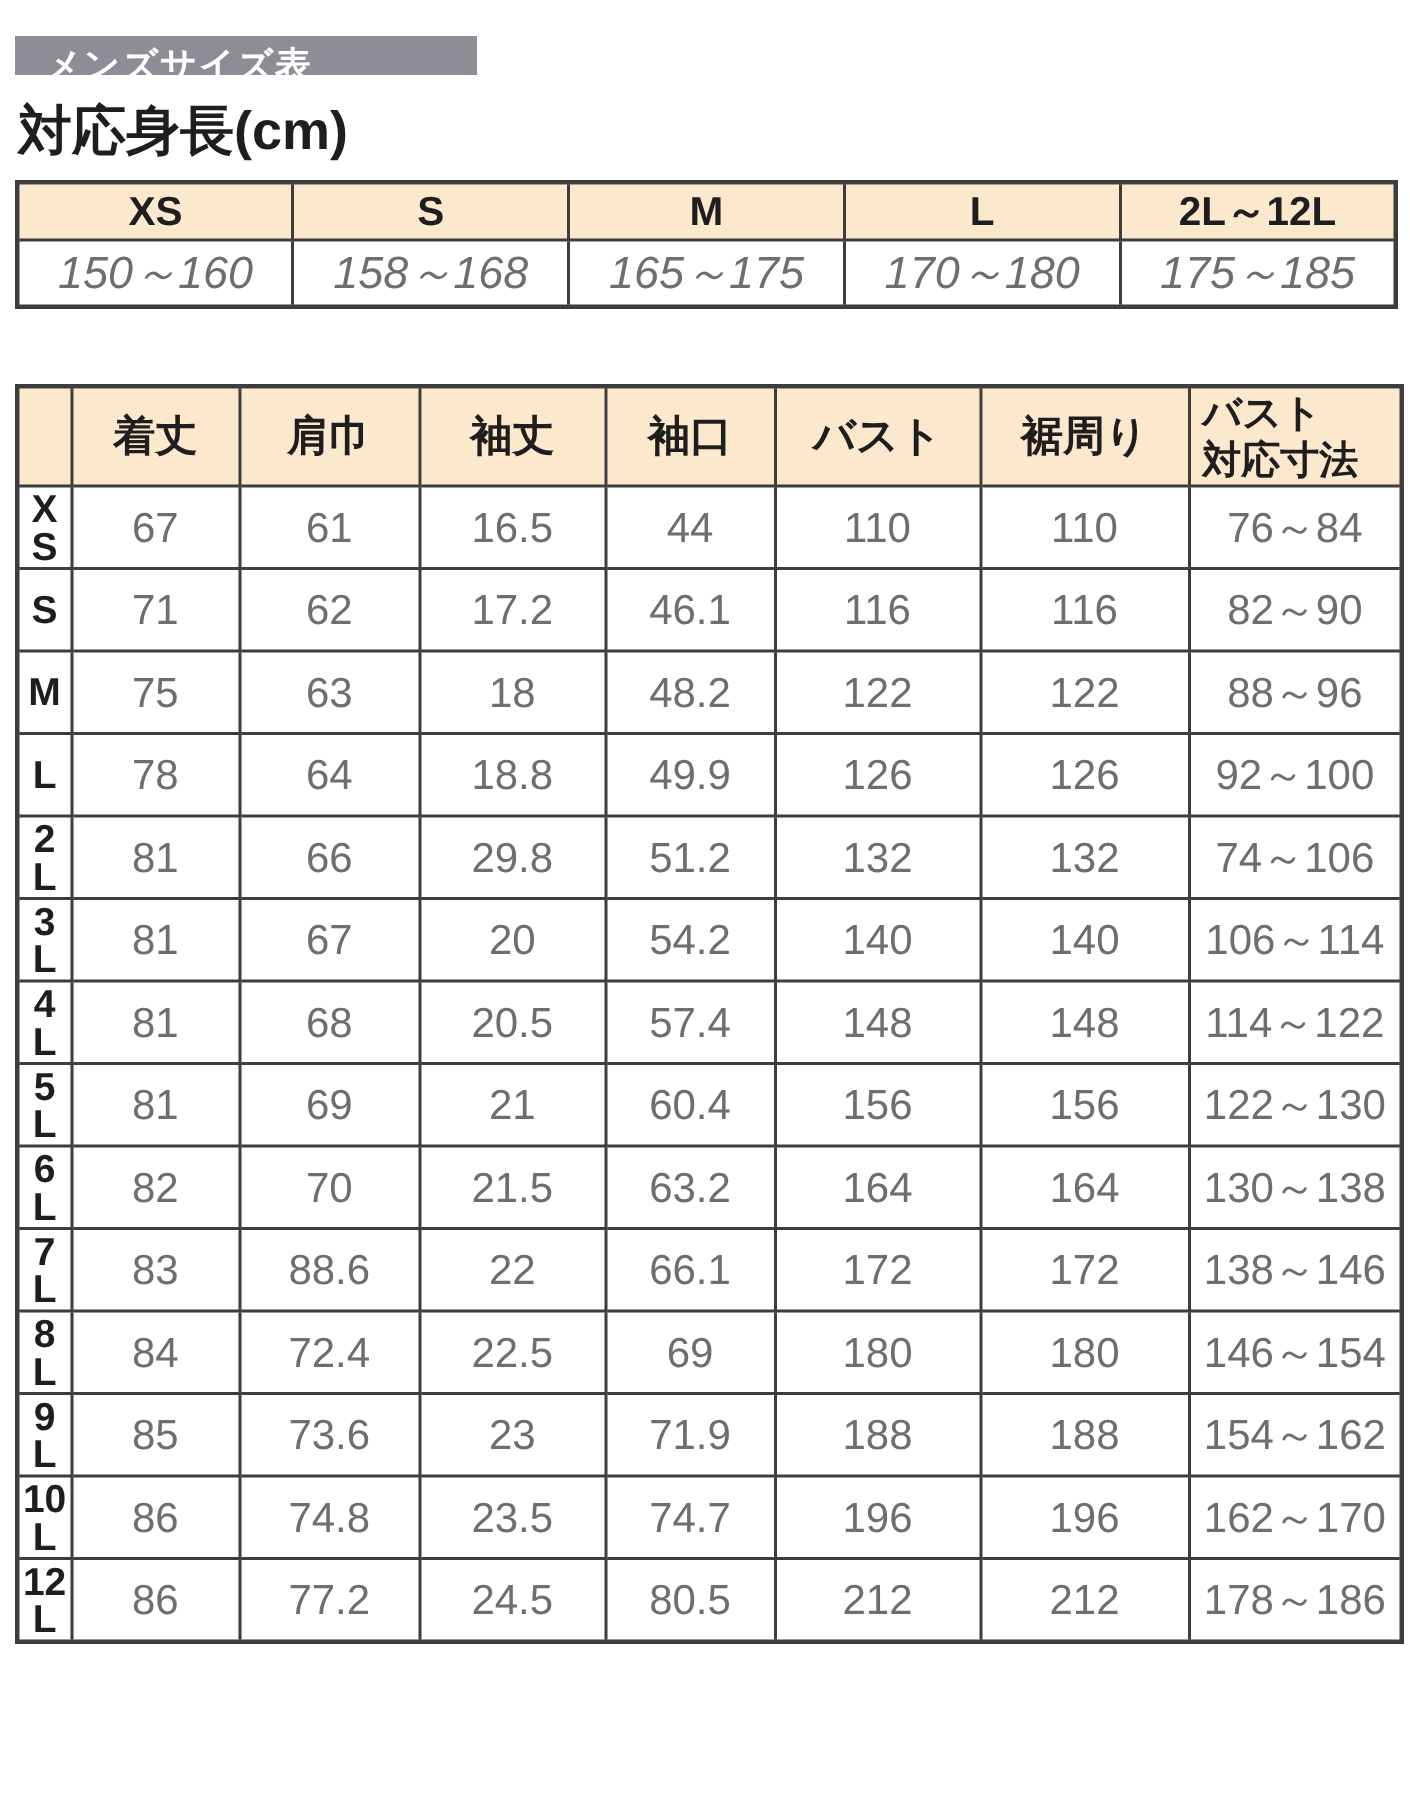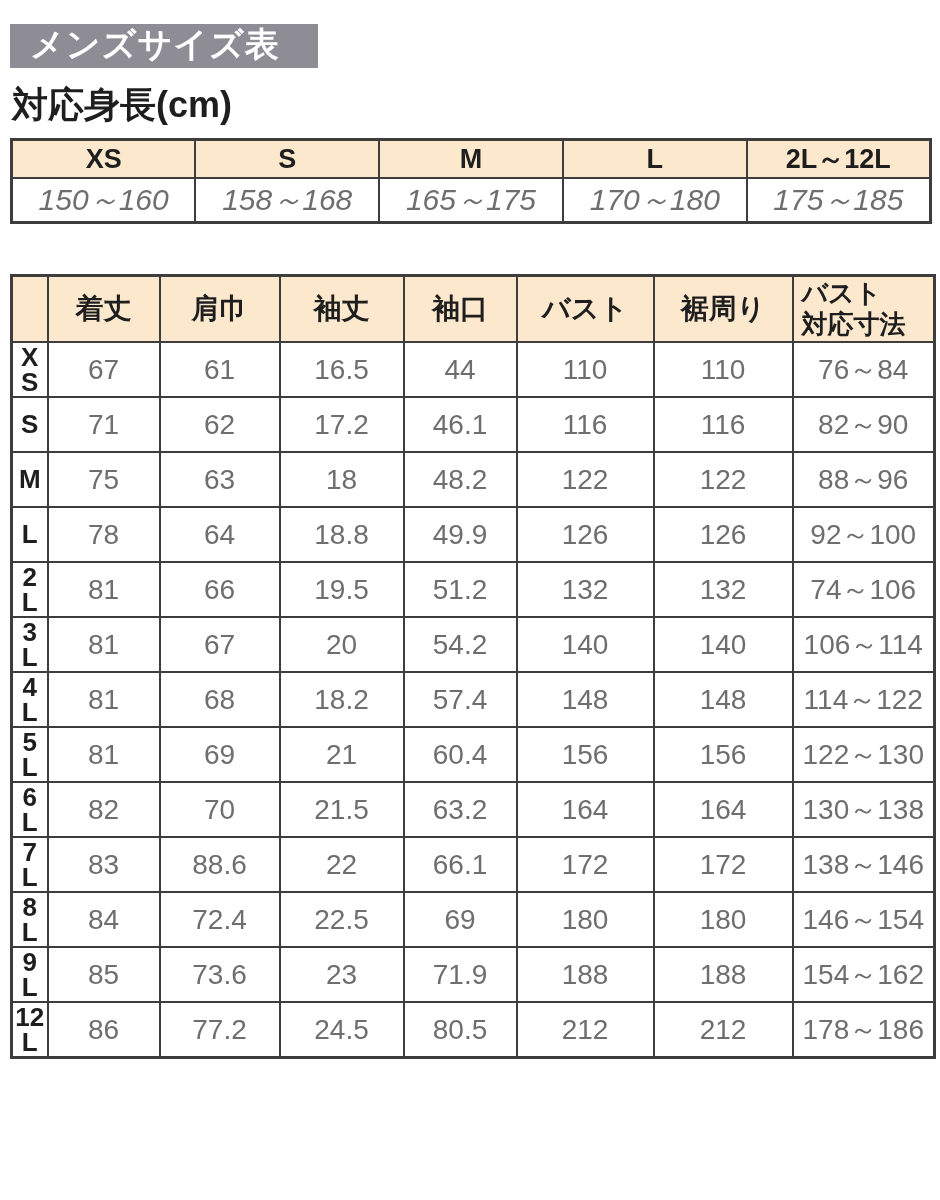--- a/index.html
+++ b/index.html
@@ -14,24 +14,24 @@
   html,body{margin:0;padding:0;}
   body{
     width:940px;height:1200px;
     background:var(--page-bg);
     font-family:"Liberation Sans","DejaVu Sans",sans-serif;
     -webkit-font-smoothing:antialiased;
   }
   .title-bar{
     box-sizing:border-box;
     margin:24px 0 0 10px;
-    width:308px;height:44px;
+    width:308px;height:26px;
     background:var(--title-bar-bg);
     color:var(--title-text);
-    font-size:34px;font-weight:bold;
+    font-size:24px;font-weight:bold;
     line-height:40px;
     padding-left:20px;
     letter-spacing:1px;
   }
   .subtitle{
     margin:13px 0 8px 12px;
     font-size:36px;font-weight:bold;
     color:var(--header-text);
   }
   table{
@@ -184,21 +184,21 @@
         <td>49.9</td>
         <td>126</td>
         <td>126</td>
         <td>92～100</td>
       </tr>
       <tr>
         <th class="size-label">2
 L</th>
         <td>81</td>
         <td>66</td>
-        <td>19.5</td>
+        <td>29.8</td>
         <td>51.2</td>
         <td>132</td>
         <td>132</td>
         <td>74～106</td>
       </tr>
       <tr>
         <th class="size-label">3
 L</th>
         <td>81</td>
         <td>67</td>
@@ -206,21 +206,21 @@
         <td>54.2</td>
         <td>140</td>
         <td>140</td>
         <td>106～114</td>
       </tr>
       <tr>
         <th class="size-label">4
 L</th>
         <td>81</td>
         <td>68</td>
-        <td>18.2</td>
+        <td>20.5</td>
         <td>57.4</td>
         <td>148</td>
         <td>148</td>
         <td>114～122</td>
       </tr>
       <tr>
         <th class="size-label">5
 L</th>
         <td>81</td>
         <td>69</td>
@@ -268,20 +268,31 @@
 L</th>
         <td>85</td>
         <td>73.6</td>
         <td>23</td>
         <td>71.9</td>
         <td>188</td>
         <td>188</td>
         <td>154～162</td>
       </tr>
       <tr>
+        <th class="size-label">10
+L</th>
+        <td>86</td>
+        <td>74.8</td>
+        <td>23.5</td>
+        <td>74.7</td>
+        <td>196</td>
+        <td>196</td>
+        <td>162～170</td>
+      </tr>
+      <tr>
         <th class="size-label">12
 L</th>
         <td>86</td>
         <td>77.2</td>
         <td>24.5</td>
         <td>80.5</td>
         <td>212</td>
         <td>212</td>
         <td>178～186</td>
       </tr>

